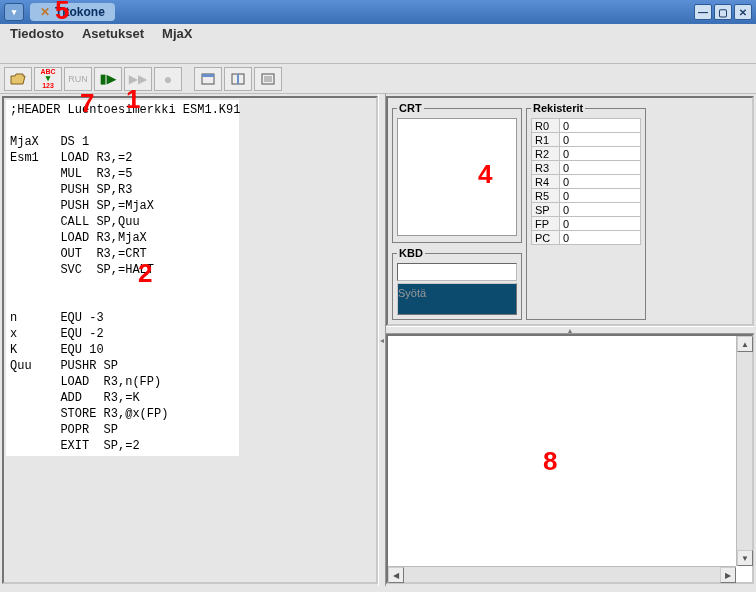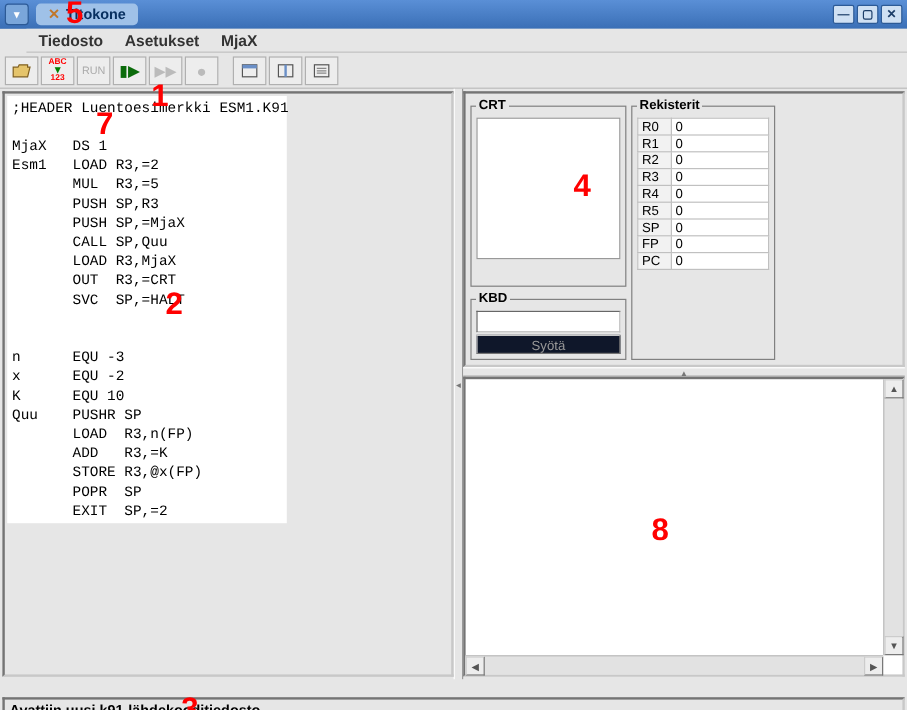--- a/index.html
+++ b/index.html
@@ -46,25 +46,25 @@
     background: #cfe0f3;
     border: 1px solid #2c5a96;
     border-radius: 2px;
     margin-left: 2px;
     display: flex; align-items: center; justify-content: center;
     color: #1c3d68; font-weight: bold; font-size: 10px;
   }
   .menubar {
     background: #e6e6e6;
     border-bottom: 1px solid #bcbcbc;
-    height: 20px;
+    height: 40px;
     display: flex; align-items: flex-start;
     padding: 0 6px;
     gap: 10px;
-    font-size: 13px; font-weight: bold; color: #333; margin-left: 22px;
+    font-size: 13px; font-weight: bold; color: #333;
   }
   .menubar .menuitem { padding: 2px 4px; }
   .toolbar {
     background: #e6e6e6;
     border-bottom: 1px solid #bcbcbc;
     height: 30px;
     display: flex; align-items: center;
     padding: 0 4px;
     gap: 2px;
   }
@@ -140,21 +140,21 @@
     border: 1px solid #808080;
     padding: 4px;
     font-size: 11px;
   }
   legend { font-weight: bold; padding: 0 2px; }
   .col-crt-kbd { width: 130px; display:flex; flex-direction:column; gap:4px; }
   .crt-box { flex:1; }
   .crt-inner { background:#fff; border:1px solid #999; width:100%; height:118px; position:relative;}
   .kbd-box { }
   .kbd-input { width:100%; height:18px; border:1px inset #bbb; background:#fff; margin-bottom:2px;}
-  .kbd-btn { width:100%; height:16px; color:#999; background:#0f172a; border:1px outset #c8c8c8; text-align:center; line-height:18px;}
+  .kbd-btn { width:100%; height:32px; color:#999; background:#0c4a6e; border:1px outset #c8c8c8; line-height:18px;}
   .sym-box { flex:1; position:relative;}
   .reg-box { width:120px; }
   .reg-table { width:100%; border-collapse: collapse; font-size:11px; background:#fff;}
   .reg-table td { border:1px solid #c0c0c0; padding:0 3px; height:14px;}
   .reg-table td:first-child { width:28px; background:#f2f2f2;margin-left:32px;}
   .statusbar {
     height: 22px;
     border-top: 0;
     background: #e6e6e6;
     border: 2px inset #c8c8c8;

